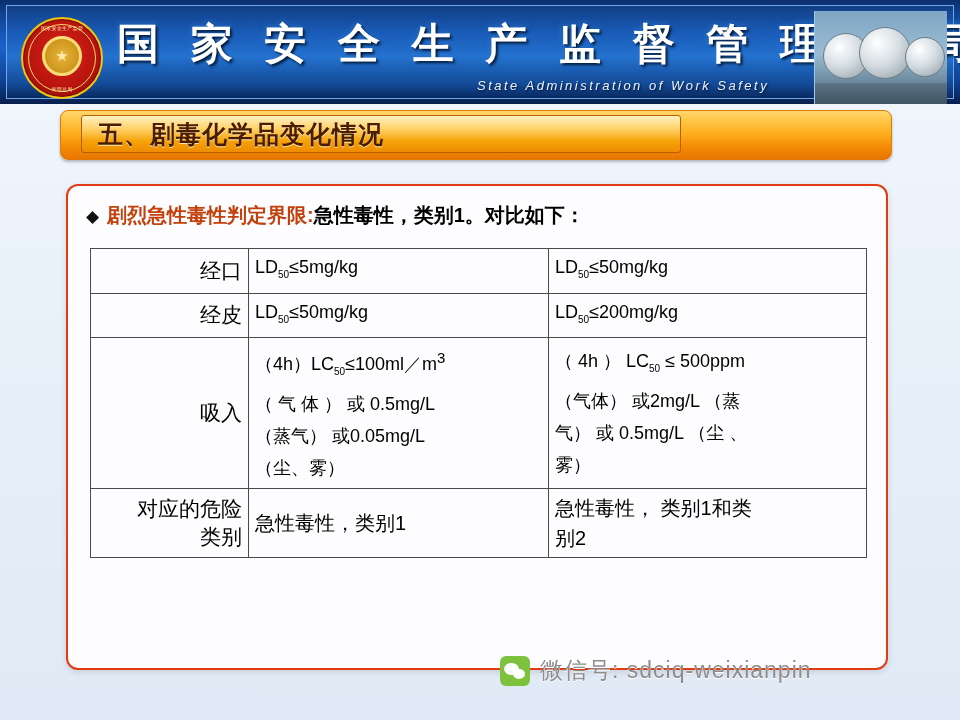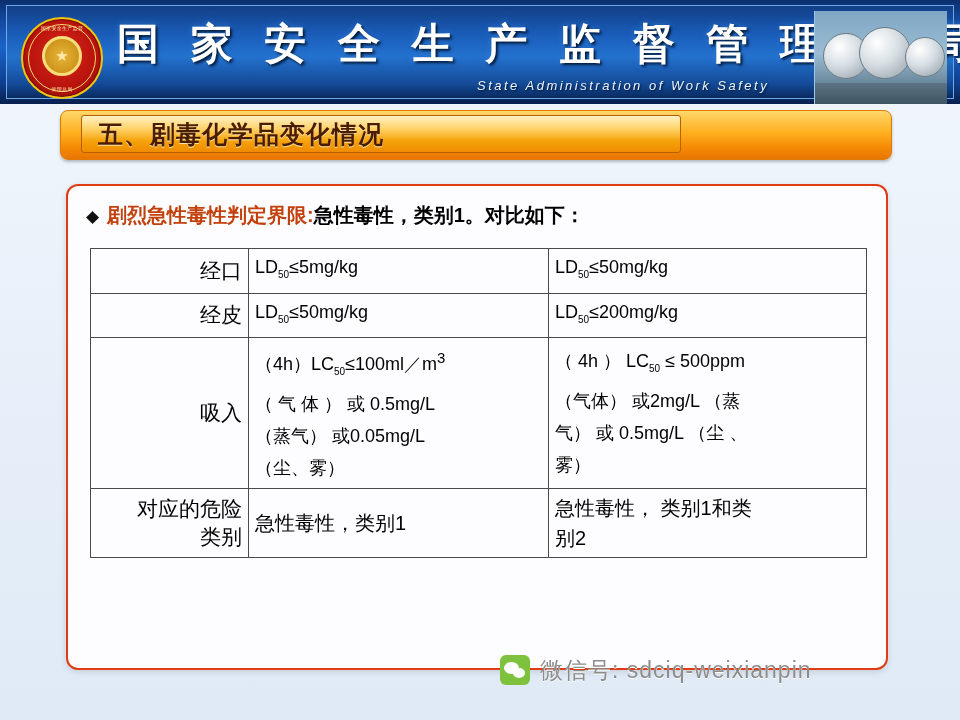--- a/index.html
+++ b/index.html
@@ -240,21 +240,21 @@
     font-size: 20px;
     line-height: 30px;
   }
   sub { font-size: 10px; text-align: center; }
 
   
   #watermark {
     position: absolute;
     left: 500px; top: 655px;
     display: flex;
-    align-items: flex-start;
+    align-items: center;
     white-space: nowrap;
   }
   #wechat-badge {
     width: 30px; height: 30px;
     border-radius: 6px;
     background: #7ec13d;
     position: relative;
     margin-right: 10px;
     flex: none;
   }

